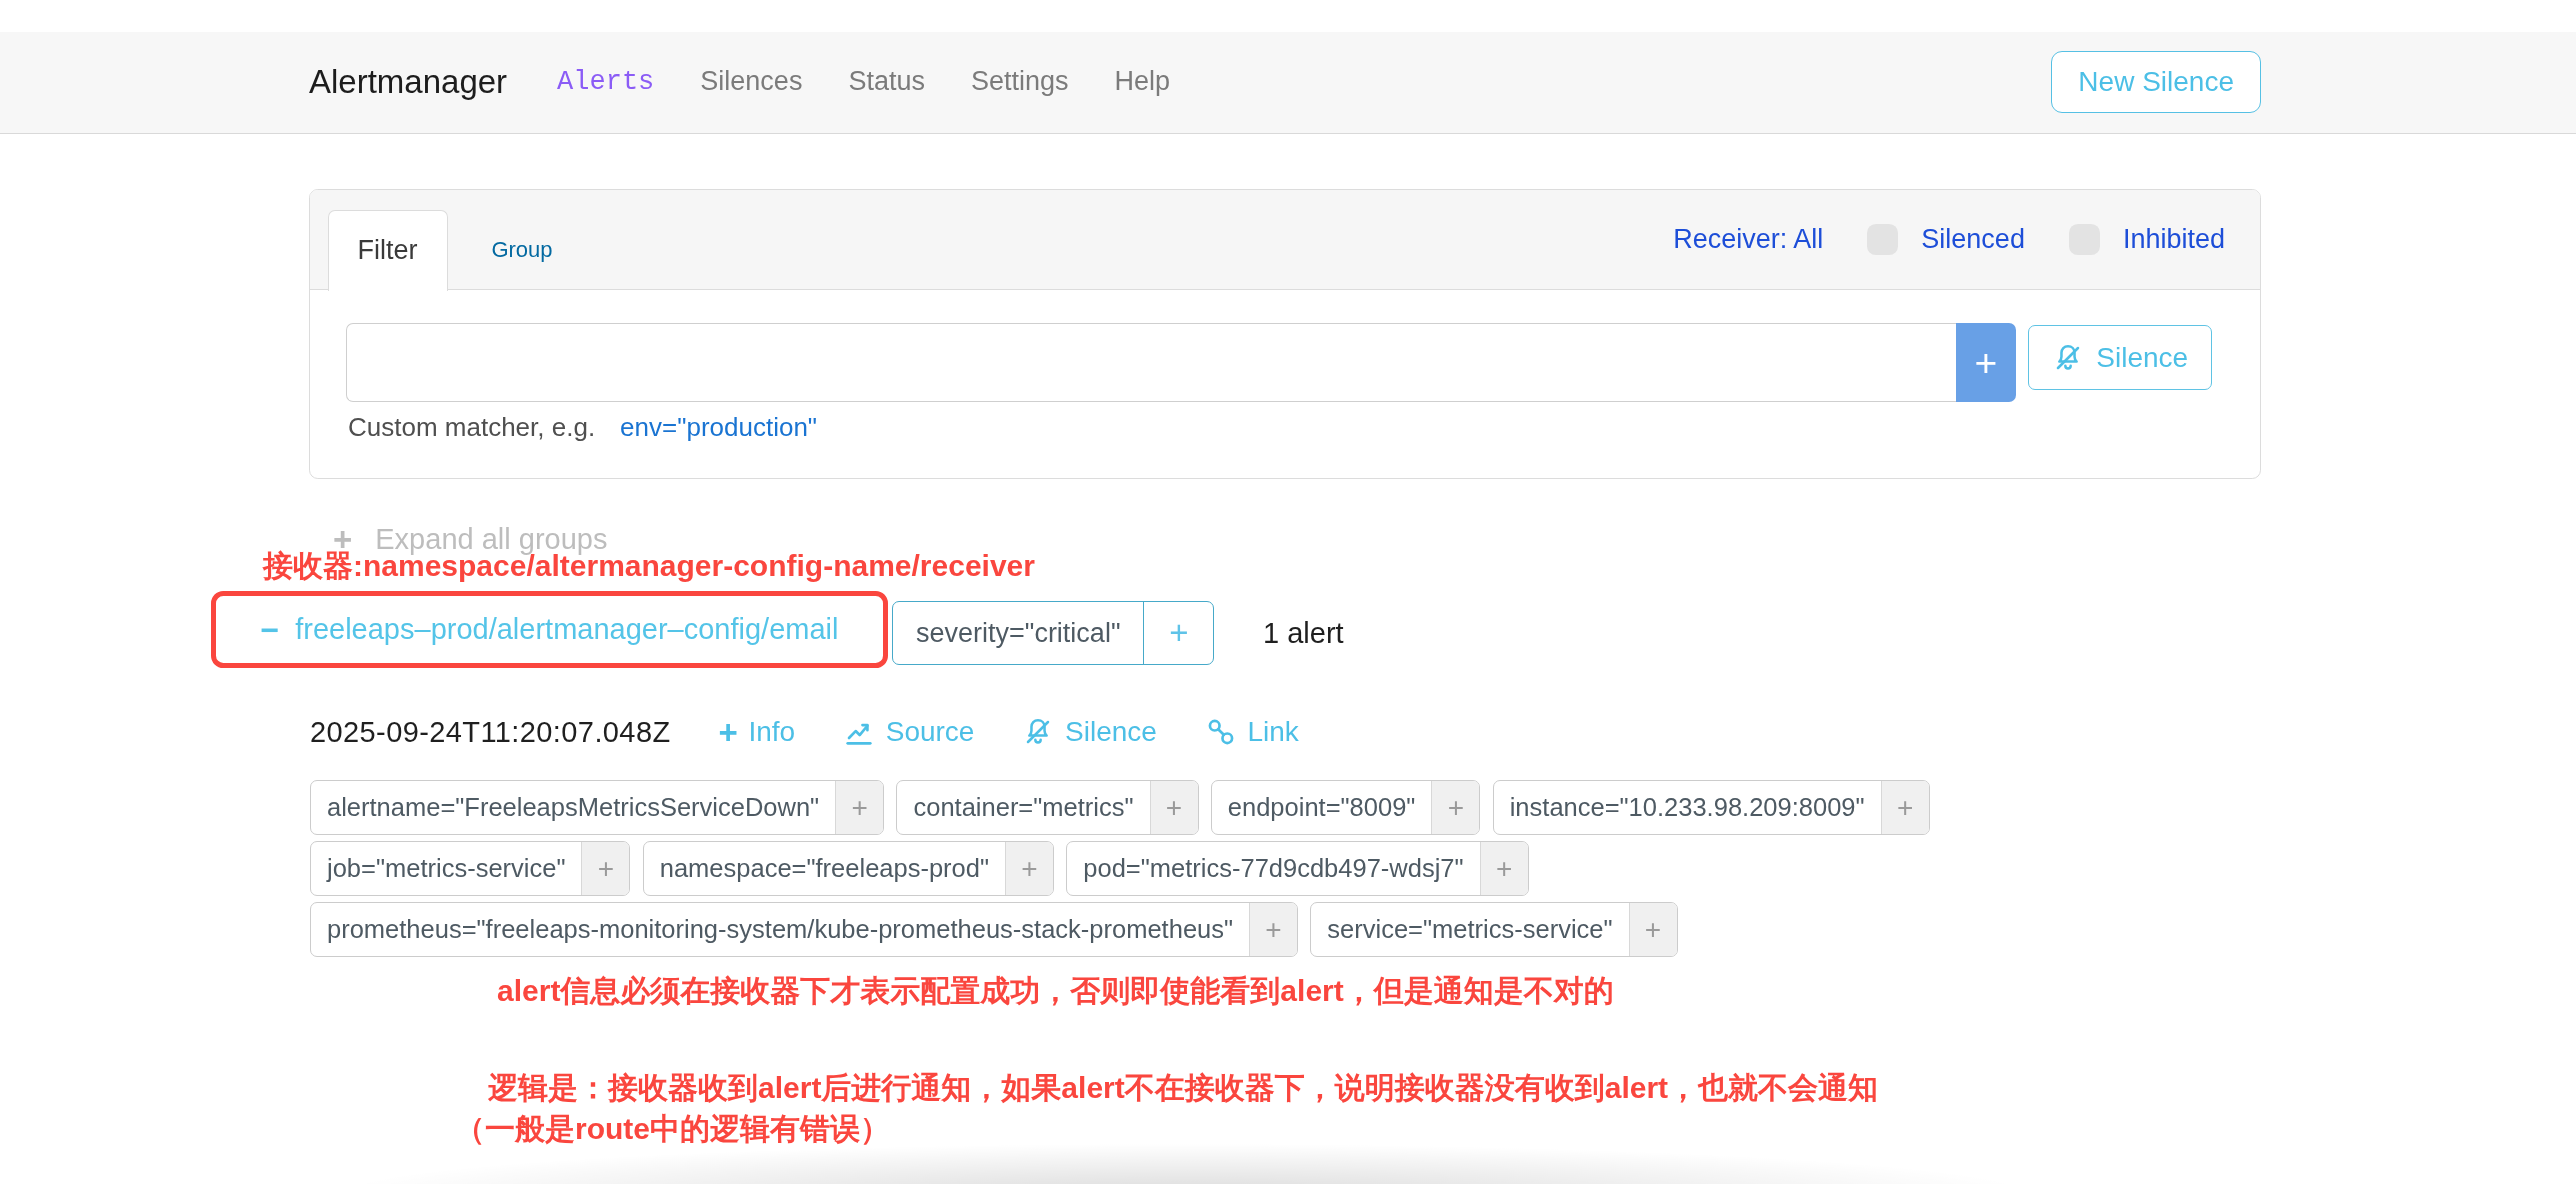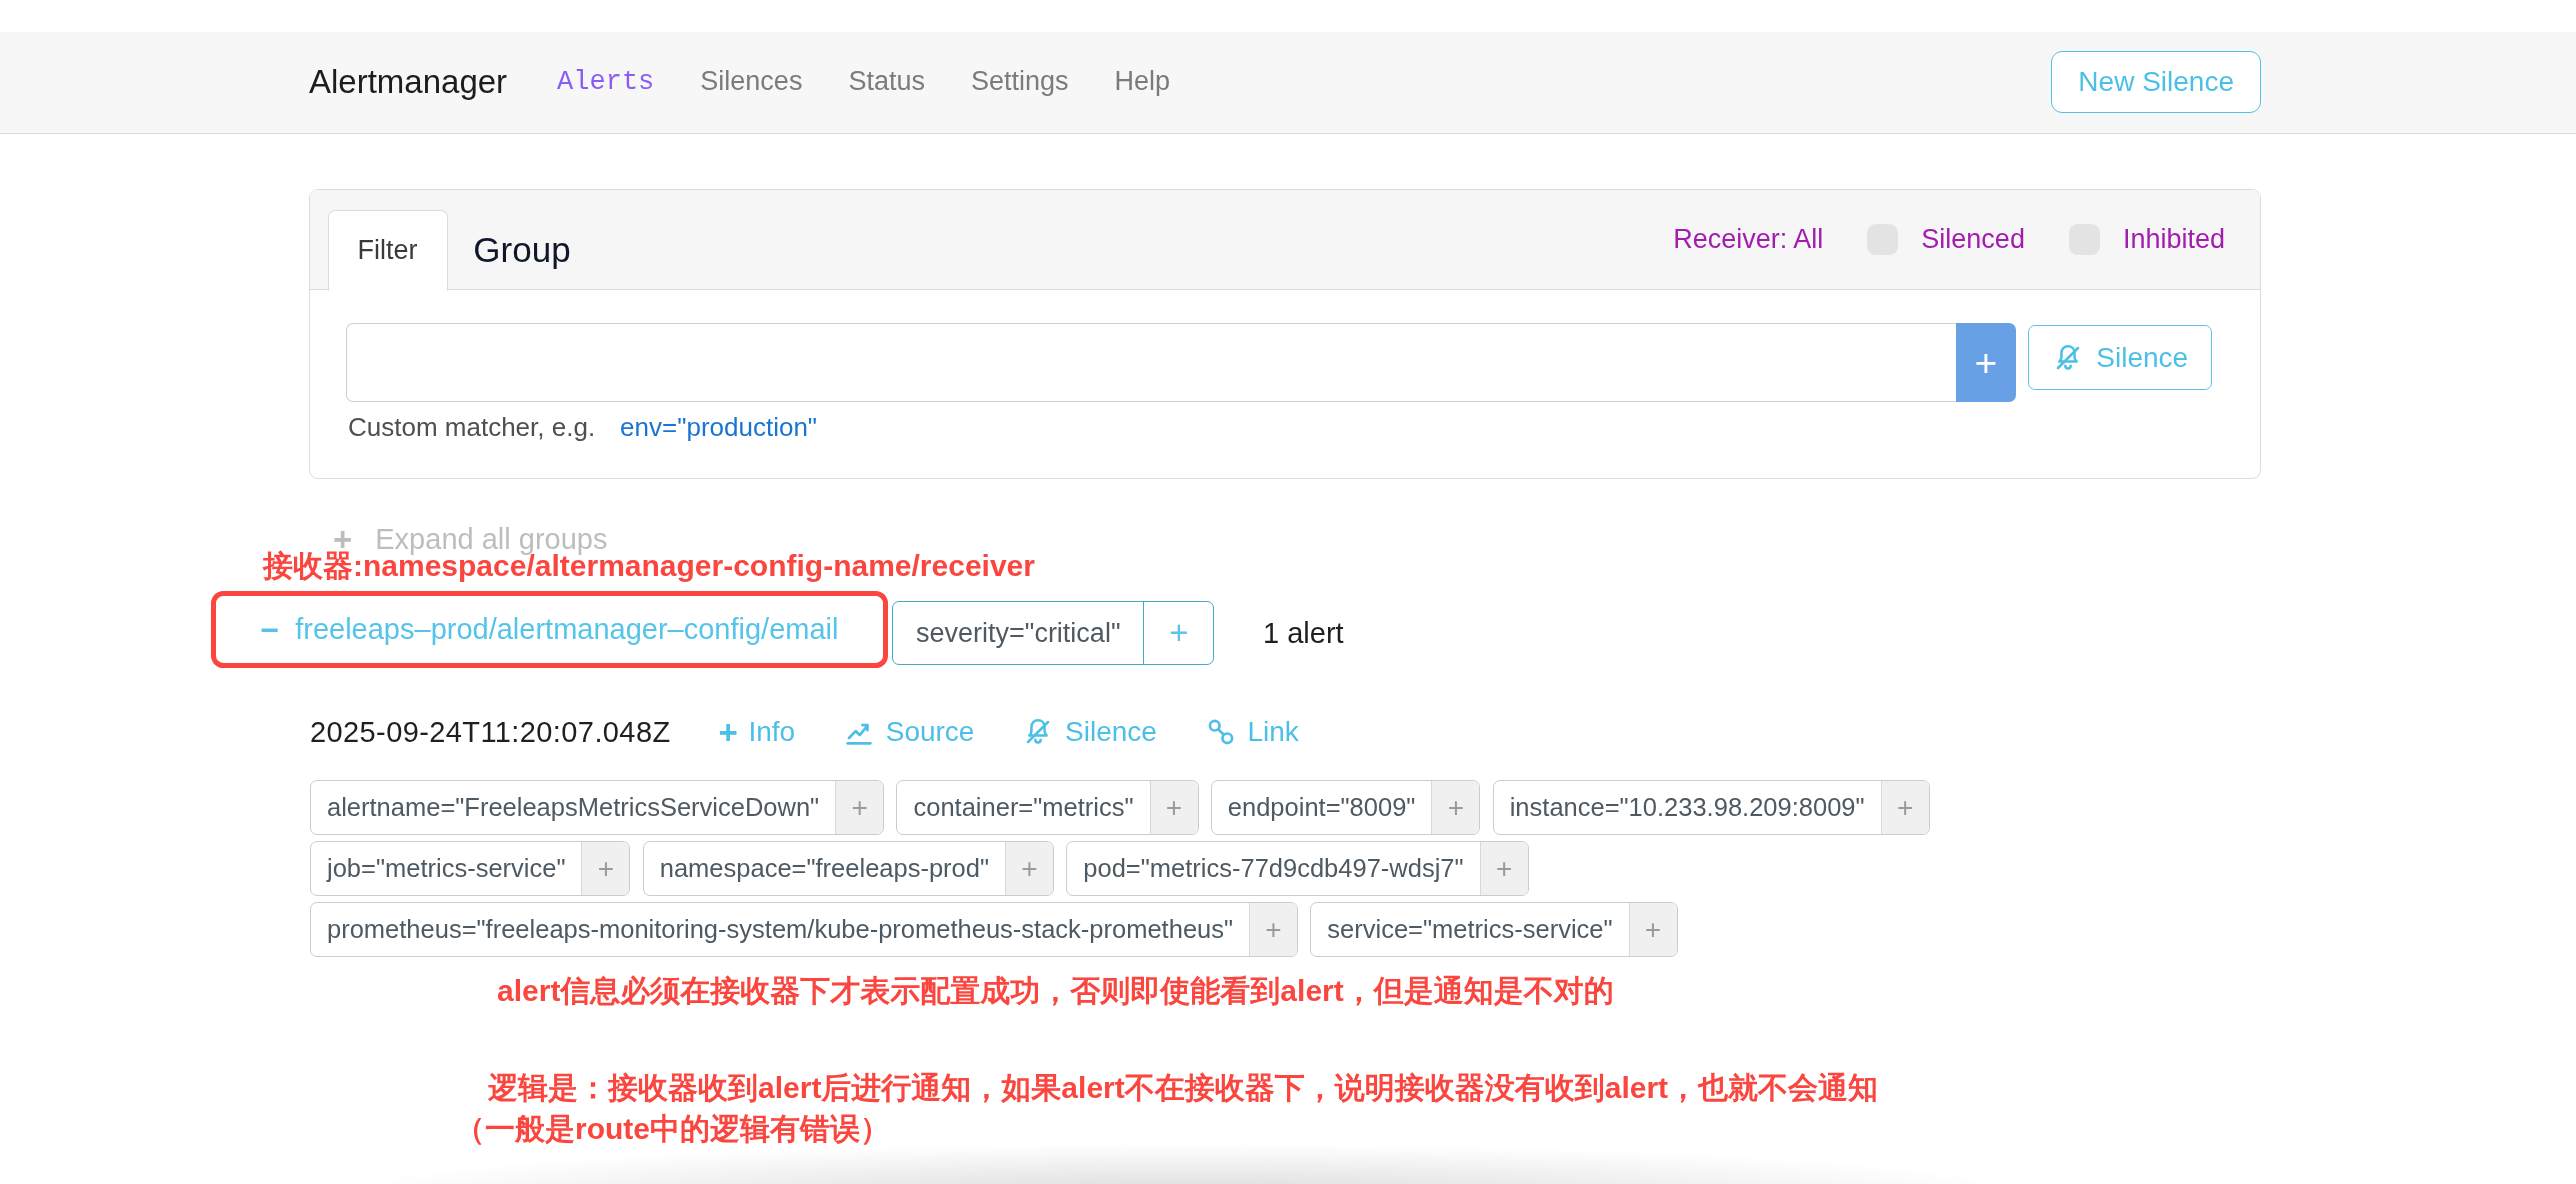--- a/index.html
+++ b/index.html
@@ -25,22 +25,22 @@
   .nav-link.active{color:#8b5cf6;font-family:Liberation Mono, monospace;}
   .new-silence-btn{margin-left:auto;height:62px;padding:0 26px;border:1.8px solid #56c0e4;border-radius:11px;
     color:var(--accent-light-blue);font-size:28px;background:#fff;display:flex;align-items:center;cursor:pointer;}
   
   .card{position:absolute;left:309px;top:189px;width:1952px;height:290px;border:1.8px solid #dcdcdc;border-radius:8.8px;background:#fff;}
   .card-header{position:absolute;left:0;top:0;right:0;height:100px;background:#f6f6f6;border-bottom:1.8px solid #dcdcdc;border-radius:7px 7px 0 0;}
   .tab-filter{position:absolute;left:17.6px;top:20px;bottom:-1.8px;width:120px;background:#fff;
     border:1.8px solid #dcdcdc;border-bottom:none;border-radius:7px 7px 0 0;
     display:flex;align-items:center;justify-content:center;font-size:27px;color:#3a3a3a;cursor:pointer;}
   .tab-group{position:absolute;left:155px;top:20px;bottom:0;width:114px;display:flex;align-items:center;justify-content:center;
-    font-size:35px;color:#0f172a;cursor:pointer;}
-  .header-controls{position:absolute;right:35px;top:0;height:99px;display:flex;align-items:center;gap:44px;font-size:27px;color:#a21caf;}
+    font-size:22px;color:#0369a1;cursor:pointer;}
+  .header-controls{position:absolute;right:35px;top:0;height:99px;display:flex;align-items:center;gap:44px;font-size:27px;color:#1d4ed8;}
   .check-group{display:flex;align-items:center;gap:23px;cursor:pointer;}
   .checkbox{width:31px;height:31px;border-radius:8.8px;background:var(--checkbox-gray);}
   .filter-input{position:absolute;left:36px;top:133px;width:1610px;height:79px;border:1.8px solid #cfcfcf;border-right:none;
     border-radius:7px 0 0 7px;font-size:28px;padding:0 21px;color:#1f1f1f;outline:none;background:#fff;}
   .add-btn{position:absolute;left:1646px;top:133px;width:60px;height:79px;background:var(--add-button-blue);color:#fff;border:none;
     border-radius:0 7px 7px 0;font-size:39px;display:flex;align-items:center;justify-content:center;cursor:pointer;}
   .silence-btn{position:absolute;left:1718px;top:135px;height:65px;padding:0 23px;border:1.8px solid #5fc3e4;border-radius:7px;
     color:var(--accent-light-blue);font-size:28px;background:#fff;display:flex;align-items:center;gap:12.3px;cursor:pointer;}
   .silence-btn svg,.action svg{width:32px;height:32px;display:block;}
   .hint-row{position:absolute;left:38px;top:222px;font-size:26px;color:#4f4f4f;display:flex;gap:25px;align-items:center;}

